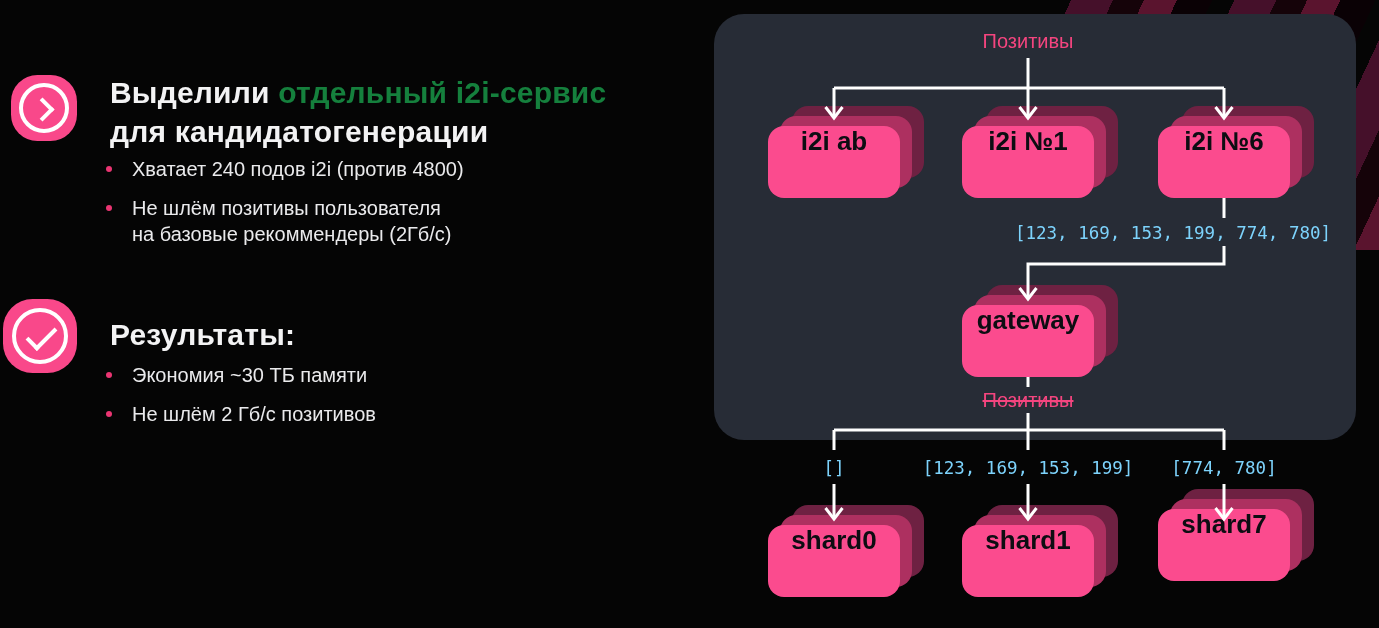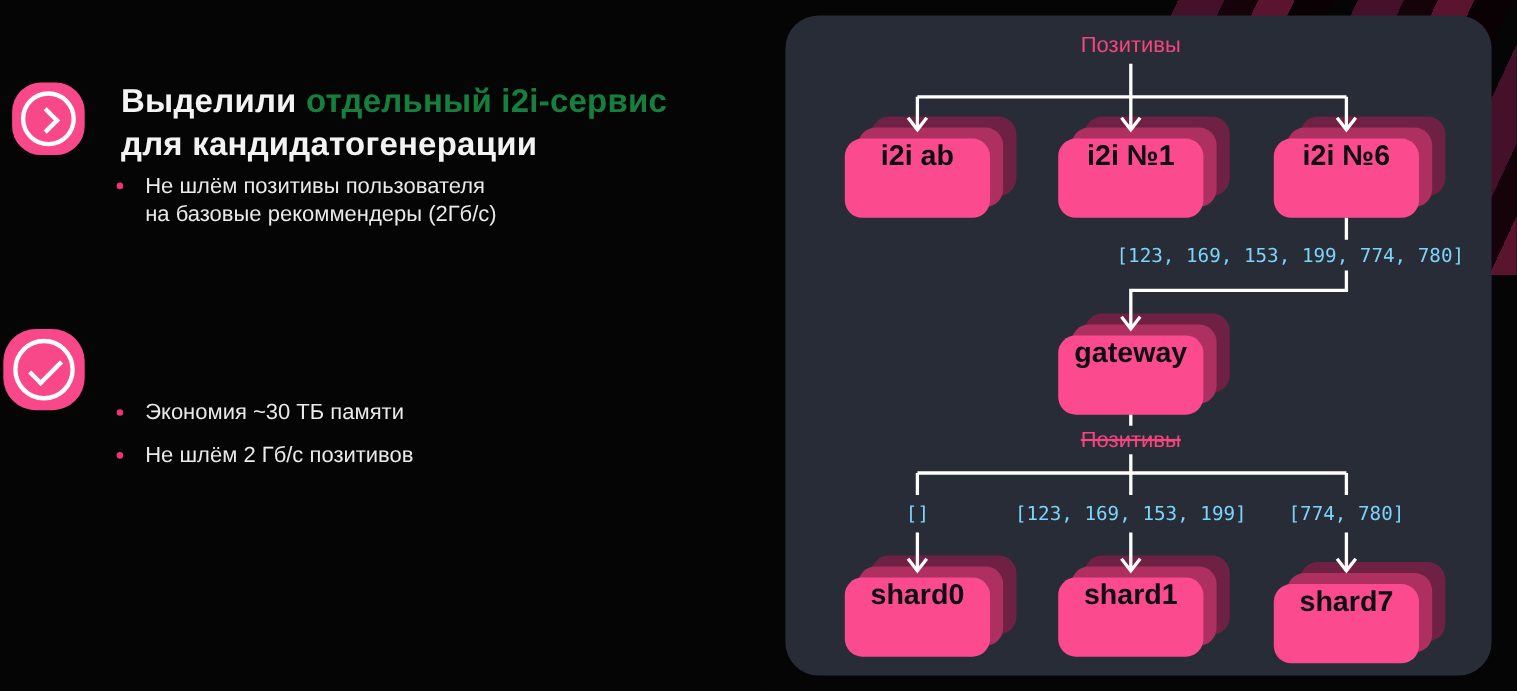--- a/index.html
+++ b/index.html
@@ -50,21 +50,21 @@
   .dot {
     position:absolute; left:0; top:10px; width:6px; height:6px;
     border-radius:50%; background:#ea3572;
   }
   .btxt { white-space:pre-line; }
   .list1 { left:106px; top:156px; }
   .list2 { left:106px; top:362px; }
 
   
   .panel {
-    position:absolute; left:714px; top:14px; width:642px; height:600px;
+    position:absolute; left:714px; top:14px; width:642px; height:426px;
     background:#272c36; border-radius:30px;
   }
   .flow { position:absolute; left:0; top:0; pointer-events:none; }
 
   .node { position:absolute; width:132px; height:72px; }
   .node .l { position:absolute; width:132px; height:72px; border-radius:16px; }
   .node .back  { left:24px; top:-20px; background:#6e2142; }
   .node .mid   { left:12px; top:-10px; background:#ad3060; }
   .node .front {
     left:0; top:0; background:#fb4b8e; display:flex; align-items:flex-start;
@@ -90,29 +90,31 @@
     <span class="ring"></span>
     <span class="chev"></span>
   </div>
 
   <div class="h1">
     <div><span class="hw">Выделили </span><span class="hp">отдельный i2i-сервис</span></div>
     <div>для кандидатогенерации</div>
   </div>
 
   <ul class="bullets list1">
+    <li><span class="dot"></span><span class="btxt">Хватает 240 подов i2i (против 4800)</span></li>
     <li><span class="dot"></span><span class="btxt">Не шлём позитивы пользователя
 на базовые рекоммендеры (2Гб/с)</span></li>
   </ul>
 
   <div class="cicon icon2">
     <span class="ring"></span>
     <span class="check"></span>
   </div>
 
+  <div class="h2">Результаты:</div>
 
   <ul class="bullets list2">
     <li><span class="dot"></span><span class="btxt">Экономия ~30 ТБ памяти</span></li>
     <li><span class="dot"></span><span class="btxt">Не шлём 2 Гб/с позитивов</span></li>
   </ul>
 
   <div class="panel">
 
     <div class="dlabel pinklbl" style="left:314px; top:16px;">Позитивы</div>
 
@@ -161,21 +163,21 @@
           <span>shard0</span>
         </b>
     </div>
     <div class="node" style="left:248px; top:511px;">
       <i class="l back"></i>
         <i class="l mid"></i>
       <b class="l front">
           <span>shard1</span>
         </b>
     </div>
-    <div class="node" style="left:444px; top:517px;">
+    <div class="node" style="left:444px; top:495px;">
       <i class="l back"></i>
         <i class="l mid"></i>
       <b class="l front">
           <span>shard7</span>
         </b>
     </div>
 
     <svg class="flow" width="642" height="600" viewBox="0 0 642 600">
       <g stroke="#ffffff" stroke-width="3" fill="none">
 

